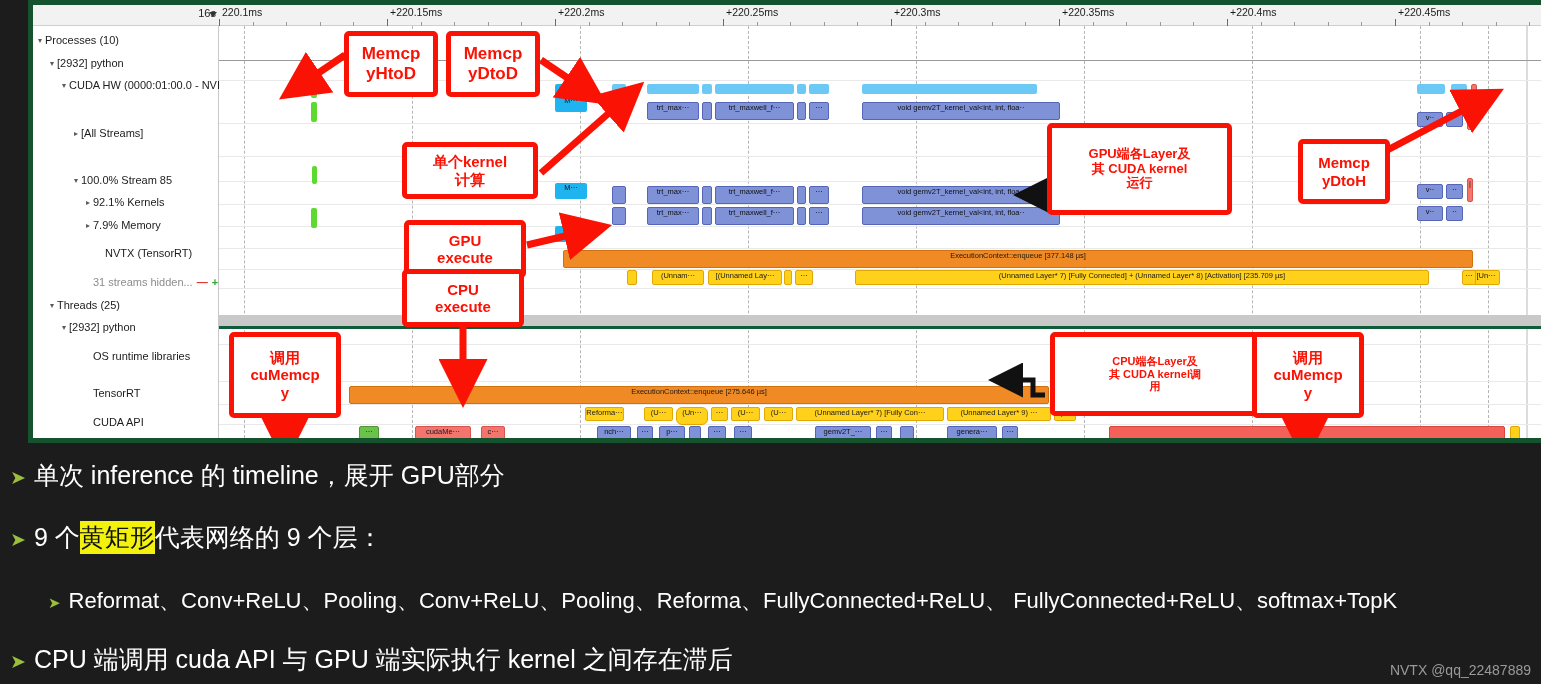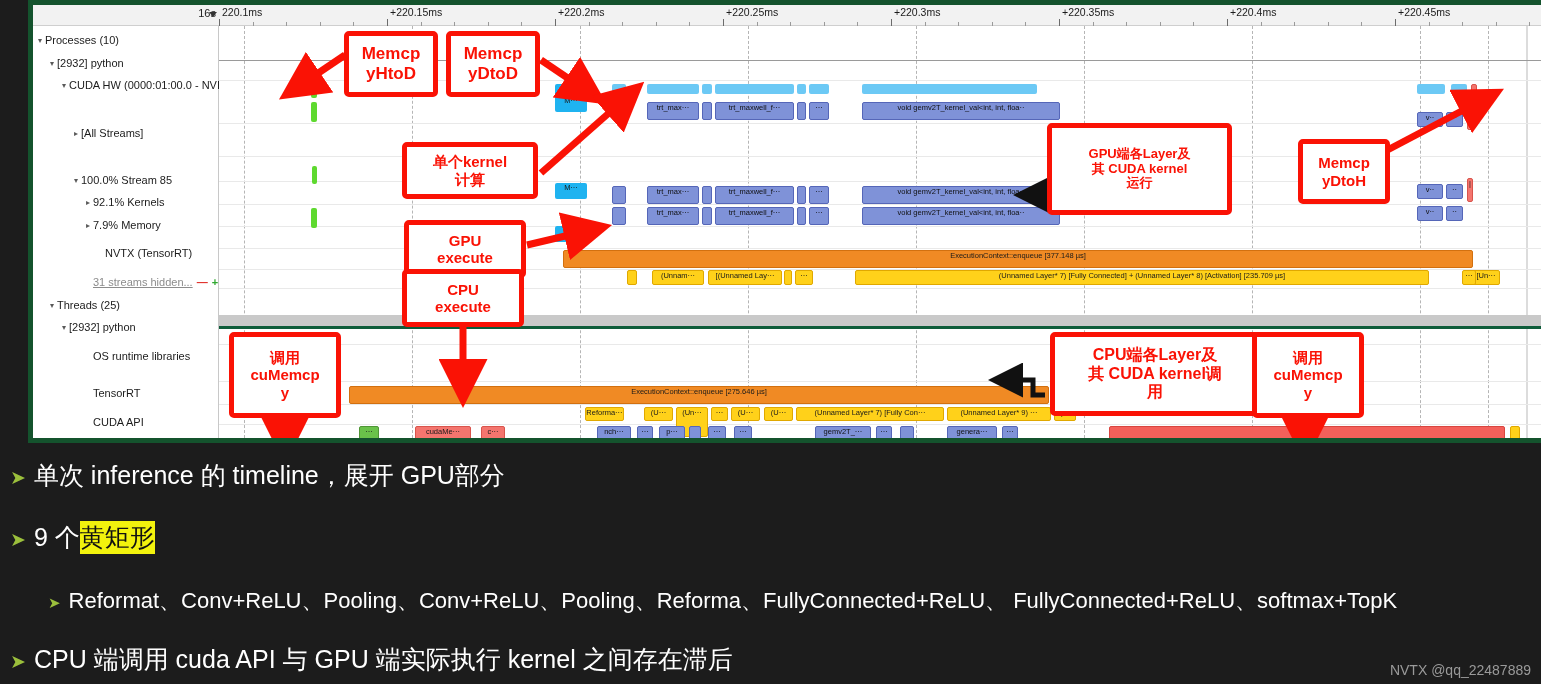--- a/index.html
+++ b/index.html
@@ -47,21 +47,21 @@
   
   .sidebar {
     position:absolute; left:0; top:21px; width:186px; height:422px;
     background:#fff; border-right:1px solid #c8c8c8;
     font-size:11px; color:#1b1b1b;
   }
   .trow { position:absolute; left:0; white-space:nowrap; display:flex; align-items:center; height:14px;}
   .tw { color:#5a5a5a; display:inline-block; width:10px; font-size:8px; text-align:center;}
   .tw.down::before { content:"\25BE"; }
   .tw.right::before { content:"\25B8"; }
-  .muted { color:#8c8c8c;text-decoration:underline; }
+  .muted { color:#8c8c8c; }
   .minus { color:#e0302a; font-weight:bold; margin-left:4px;}
   .plus  { color:#2fa82f; font-weight:bold; margin-left:4px;}
 
   
   .canvas {
     position:absolute; left:186px; top:21px; right:0; height:422px;
     background:#ffffff; overflow:hidden;
   }
   .vline { position:absolute; top:0; bottom:0; width:1px; }
   .vdash { border-left:1px dashed #b5b5b5; }
@@ -431,21 +431,21 @@
         </div>
         <div class="bar orange" style="left: 130px; top: 360px; width: 700px; height: 18px;">
           <span>ExecutionContext::enqueue [275.646 µs]</span>
         </div>
         <div class="bar yellow" style="left: 366px; top: 381px; width: 39px; height: 14px;">
           <span>Reforma···</span>
         </div>
         <div class="bar yellow" style="left: 425px; top: 381px; width: 29px; height: 14px;">
           <span>(U···</span>
         </div>
-        <div class="bar yellow" style="left: 457px; top: 381px; width: 32px; height: 30px;">
+        <div class="bar yellow" style="left: 457px; top: 381px; width: 32px; height: 18px; border-radius: 6px;">
           <span>(Un···</span>
         </div>
         <div class="bar yellow" style="left: 492px; top: 381px; width: 17px; height: 14px;">
           <span>···</span>
         </div>
         <div class="bar yellow" style="left: 512px; top: 381px; width: 29px; height: 14px;">
           <span>(U···</span>
         </div>
         <div class="bar yellow" style="left: 545px; top: 381px; width: 29px; height: 14px;">
           <span>(U···</span>
@@ -559,21 +559,21 @@
       </div>
       <div class="callout" style="left: 1014px; top: 118px; width: 185px; height: 92px; font-size: 13px;">
         <div>GPU端各Layer及</div>
         <div>其 CUDA kernel</div>
         <div>运行</div>
       </div>
       <div class="callout" style="left: 1265px; top: 134px; width: 92px; height: 65px; font-size: 15px;">
         <div>Memcp</div>
         <div>yDtoH</div>
       </div>
-      <div class="callout" style="left: 1017px; top: 327px; width: 210px; height: 84px; font-size: 16px;">
+      <div class="callout" style="left: 1017px; top: 327px; width: 210px; height: 84px; font-size: 11px;">
         <div>CPU端各Layer及</div>
         <div>其 CUDA kernel调</div>
         <div>用</div>
       </div>
       <div class="callout" style="left: 1219px; top: 327px; width: 112px; height: 86px; font-size: 15px;">
         <div>调用</div>
         <div>cuMemcp</div>
         <div>y</div>
       </div>
     </div>
@@ -582,20 +582,21 @@
 <div class="notes">
   <div class="note" style="left:10px; top:16px; font-size:25px;">
     <span class="bullet">➤</span>
     <span>单次 inference 的 timeline，展开 GPU部分</span>
   </div>
 
   <div class="note" style="left:10px; top:78px; font-size:25px;">
     <span class="bullet">➤</span>
     <span>9 个</span>
     <span class="hl">黄矩形</span>
+    <span>代表网络的 9 个层：</span>
   </div>
 
   <div class="note" style="left:48px; top:143px; font-size:22px;">
     <span class="bullet2">➤</span>
     <span>Reformat、Conv+ReLU、Pooling、Conv+ReLU、Pooling、Reforma、FullyConnected+ReLU、 FullyConnected+ReLU、softmax+TopK</span>
   </div>
 
   <div class="note" style="left:10px; top:200px; font-size:25px;">
     <span class="bullet">➤</span>
     <span>CPU 端调用 cuda API 与 GPU 端实际执行 kernel 之间存在滞后</span>

